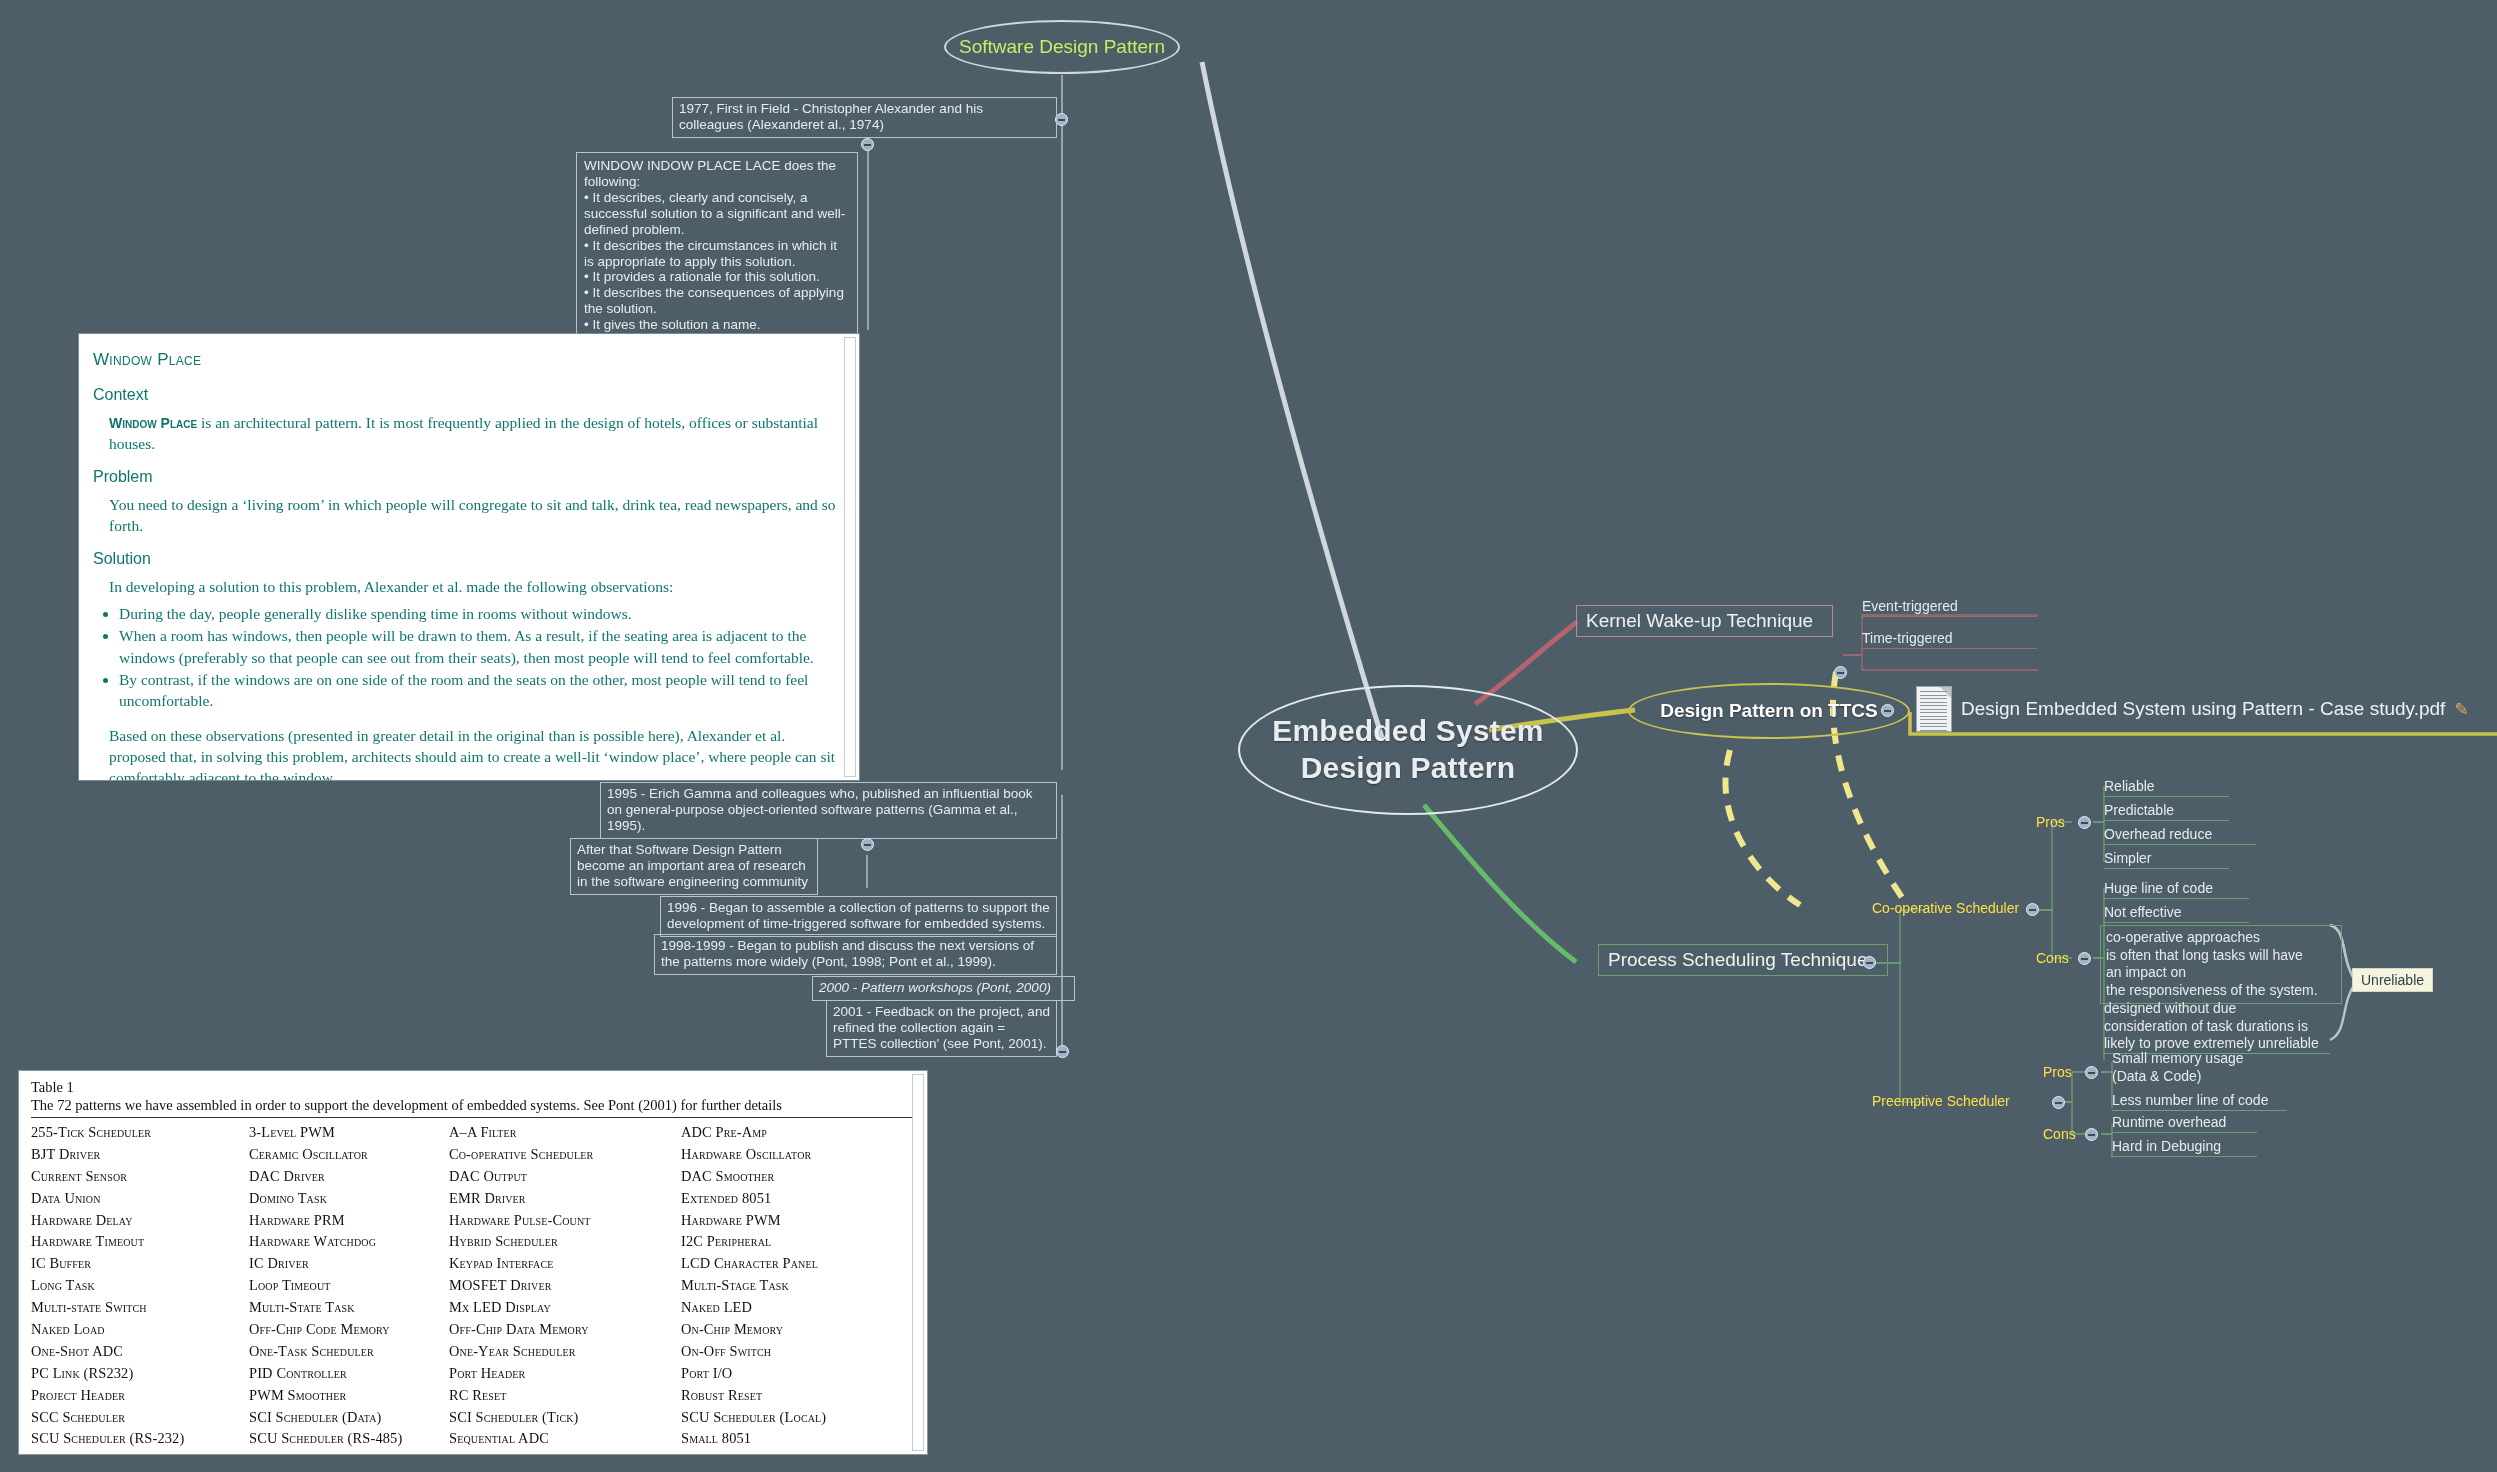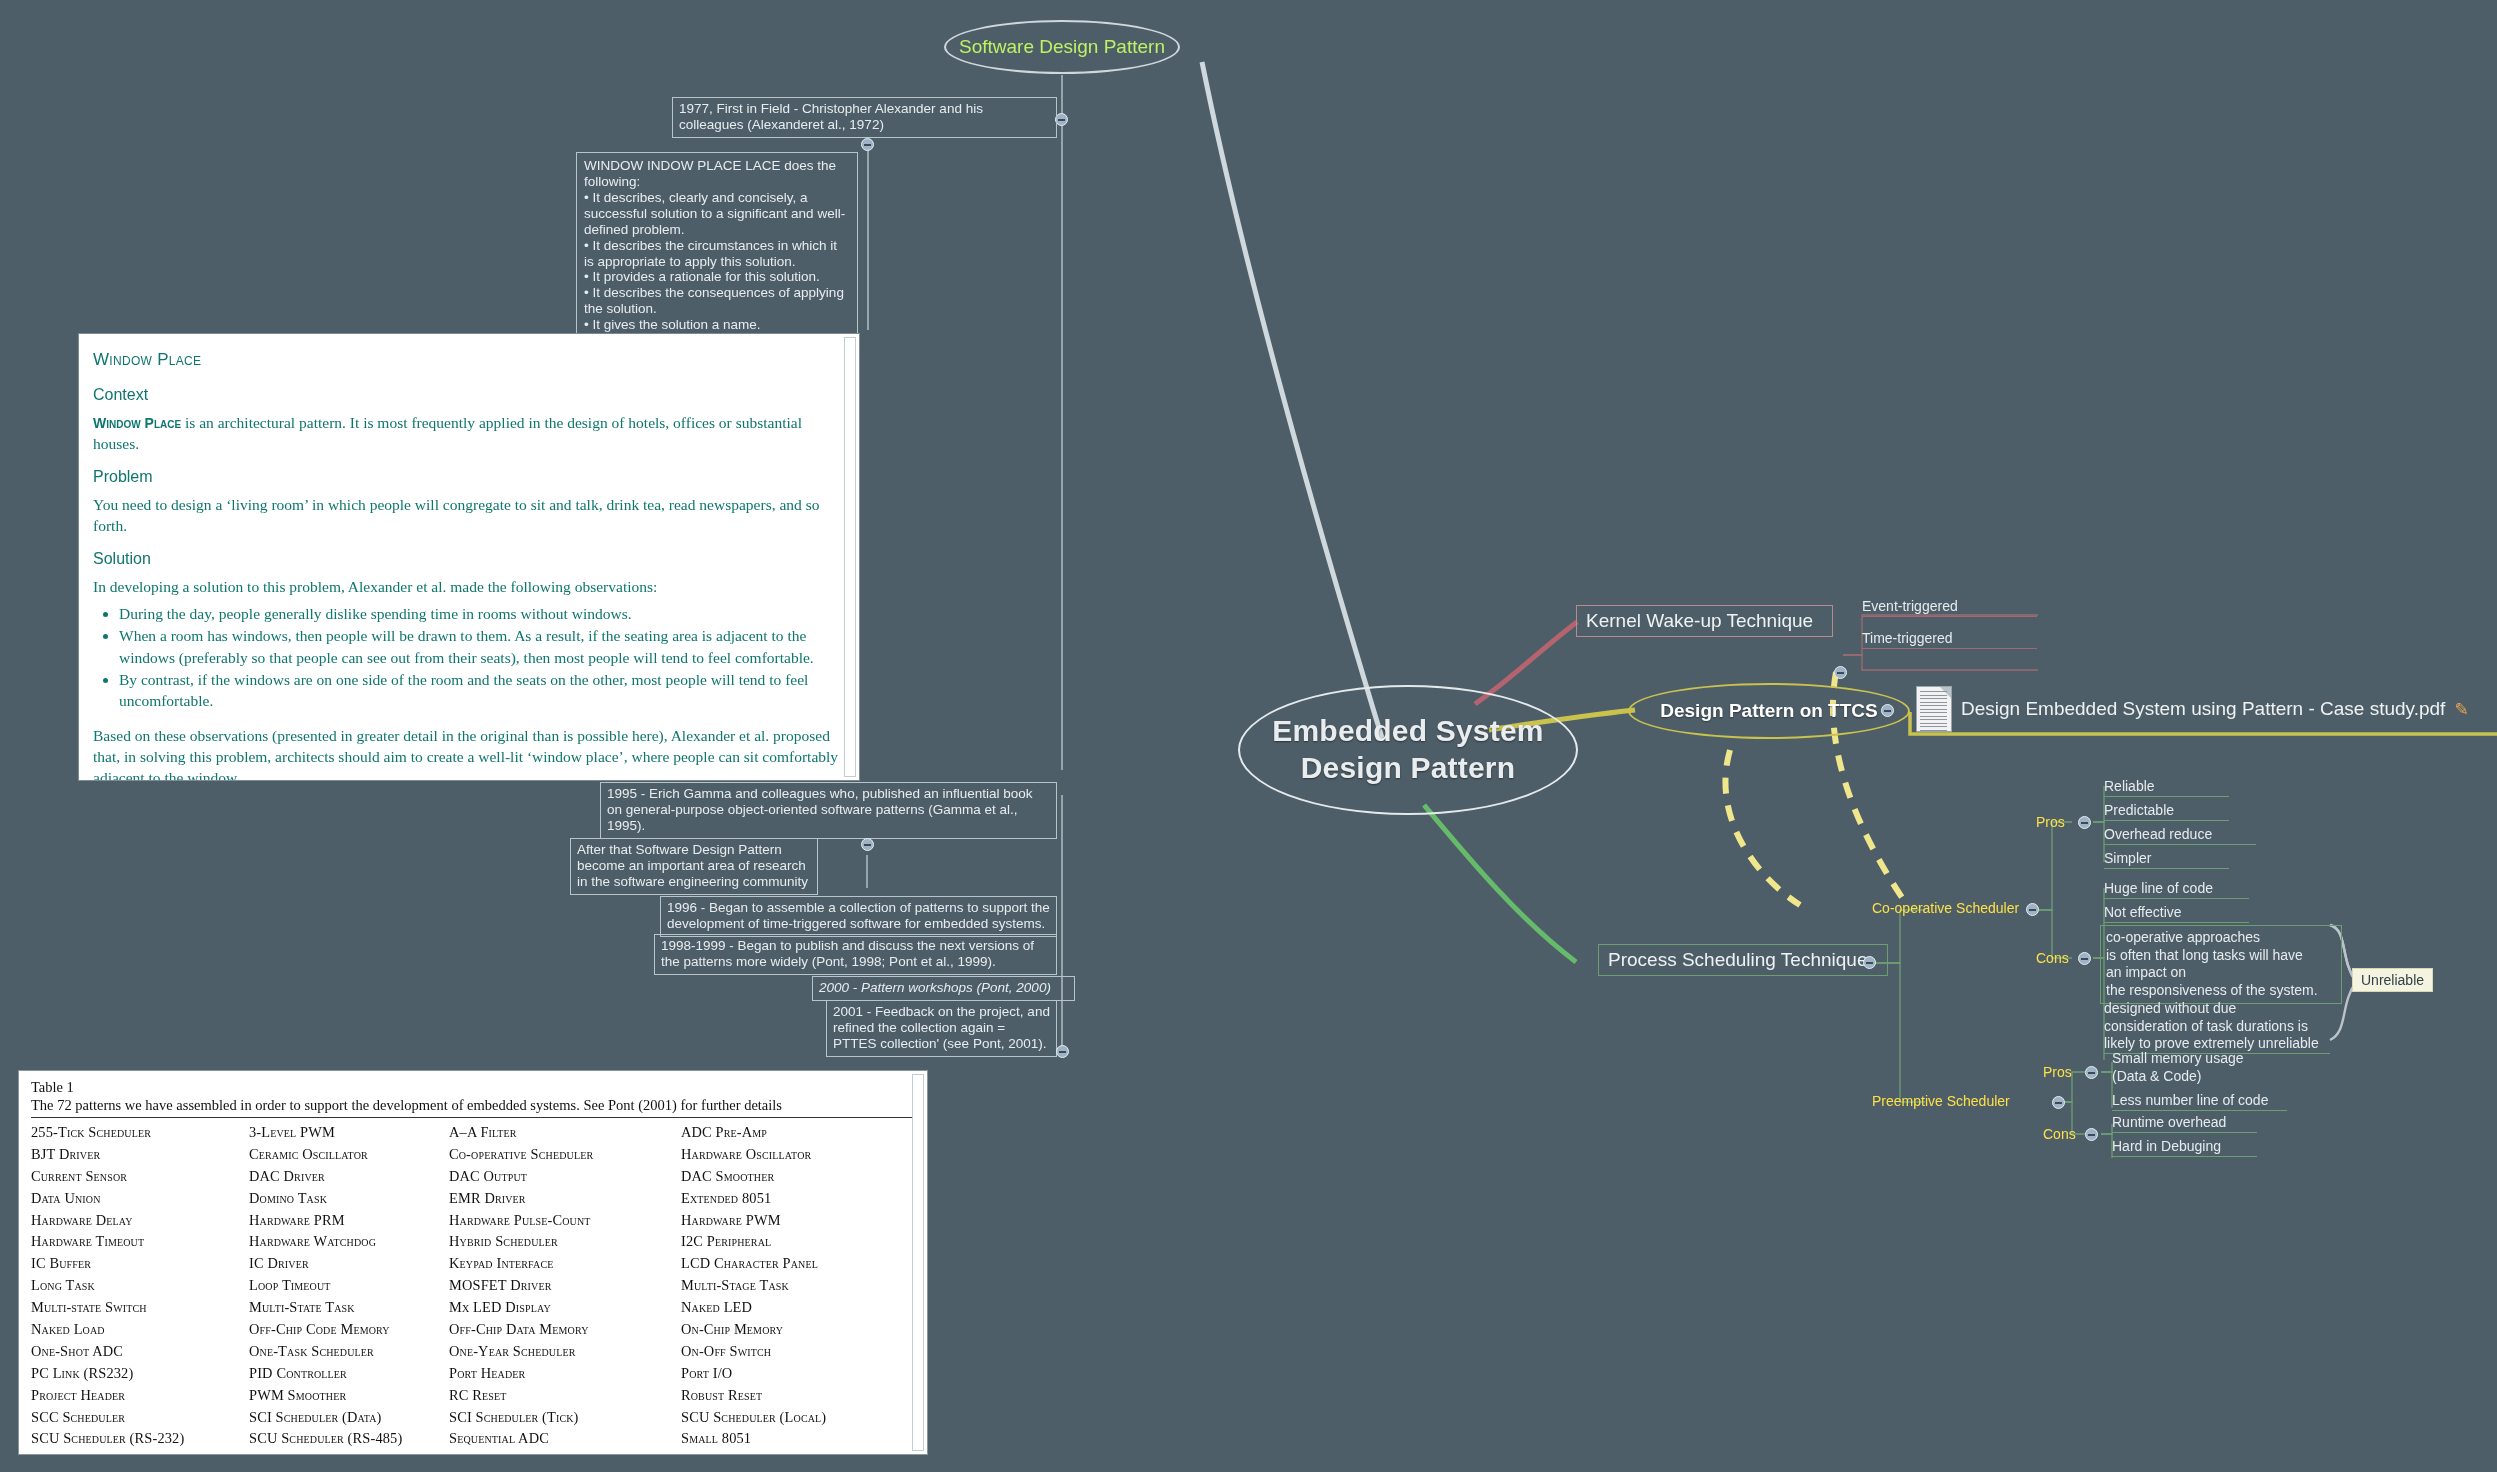--- a/index.html
+++ b/index.html
@@ -109,21 +109,21 @@
     font-family:"Liberation Sans",sans-serif;
     font-size:17px;font-weight:normal;margin:4px 0 16px 0;
     font-variant:small-caps;letter-spacing:.3px;
   }
   .doc h2{
     font-family:"Liberation Sans",sans-serif;
     font-size:16px;font-weight:normal;margin:14px 0 8px 0;
   }
   .doc p{
     font-family:"Liberation Serif",serif;
-    font-size:15.5px;margin:0 0 6px 0;line-height:1.36;
+    font-size:15.5px;margin:0 0 6px 16px;line-height:1.36;
   }
   .doc .sc{font-family:"Liberation Sans",sans-serif;font-variant:small-caps;font-weight:bold;font-size:14px;}
   .doc ul{margin:2px 0 0 0;padding-left:26px;font-family:"Liberation Serif",serif;font-size:15.5px;line-height:1.36;}
   .doc li{margin-bottom:1px;}
   .doc-scroll{
     position:absolute;right:3px;top:3px;bottom:3px;width:12px;
     border:1px solid #c3ccd1;background:#ffffff;box-sizing:border-box;
   }
 
   
@@ -222,21 +222,21 @@
   <div class="ellipse-node root-ellipse" style="left:1238px;top:745px;width:340px;height:130px;transform:translate(0,-60px);">
     <span style="white-space:pre-line">Embedded System
 Design Pattern</span>
   </div>
 
   <div class="ellipse-node topic-ellipse" style="left:944px;top:20px;width:236px;height:54px;">
     <span>Software Design Pattern</span>
   </div>
   <div class="handle" style="left:1055px;top:113px;"></div>
 
-  <div class="callout" style="left:672px;top:97px;width:385px;">1977, First in Field - Christopher Alexander and his colleagues (Alexanderet al., 1972)</div>
+  <div class="callout" style="left:672px;top:97px;width:385px;">1977, First in Field - Christopher Alexander and his colleagues (Alexanderet al., 1974)</div>
 
   <div class="handle" style="left:861px;top:138px;"></div>
 
   <div class="callout" style="left:576px;top:152px;width:282px;padding:5px 7px;">WINDOW INDOW PLACE LACE does the following:
 • It describes, clearly and concisely, a successful solution to a significant and well-defined problem.
 • It describes the circumstances in which it is appropriate to apply this solution.
 • It provides a rationale for this solution.
 • It describes the consequences of applying the solution.
 • It gives the solution a name.</div>
 

